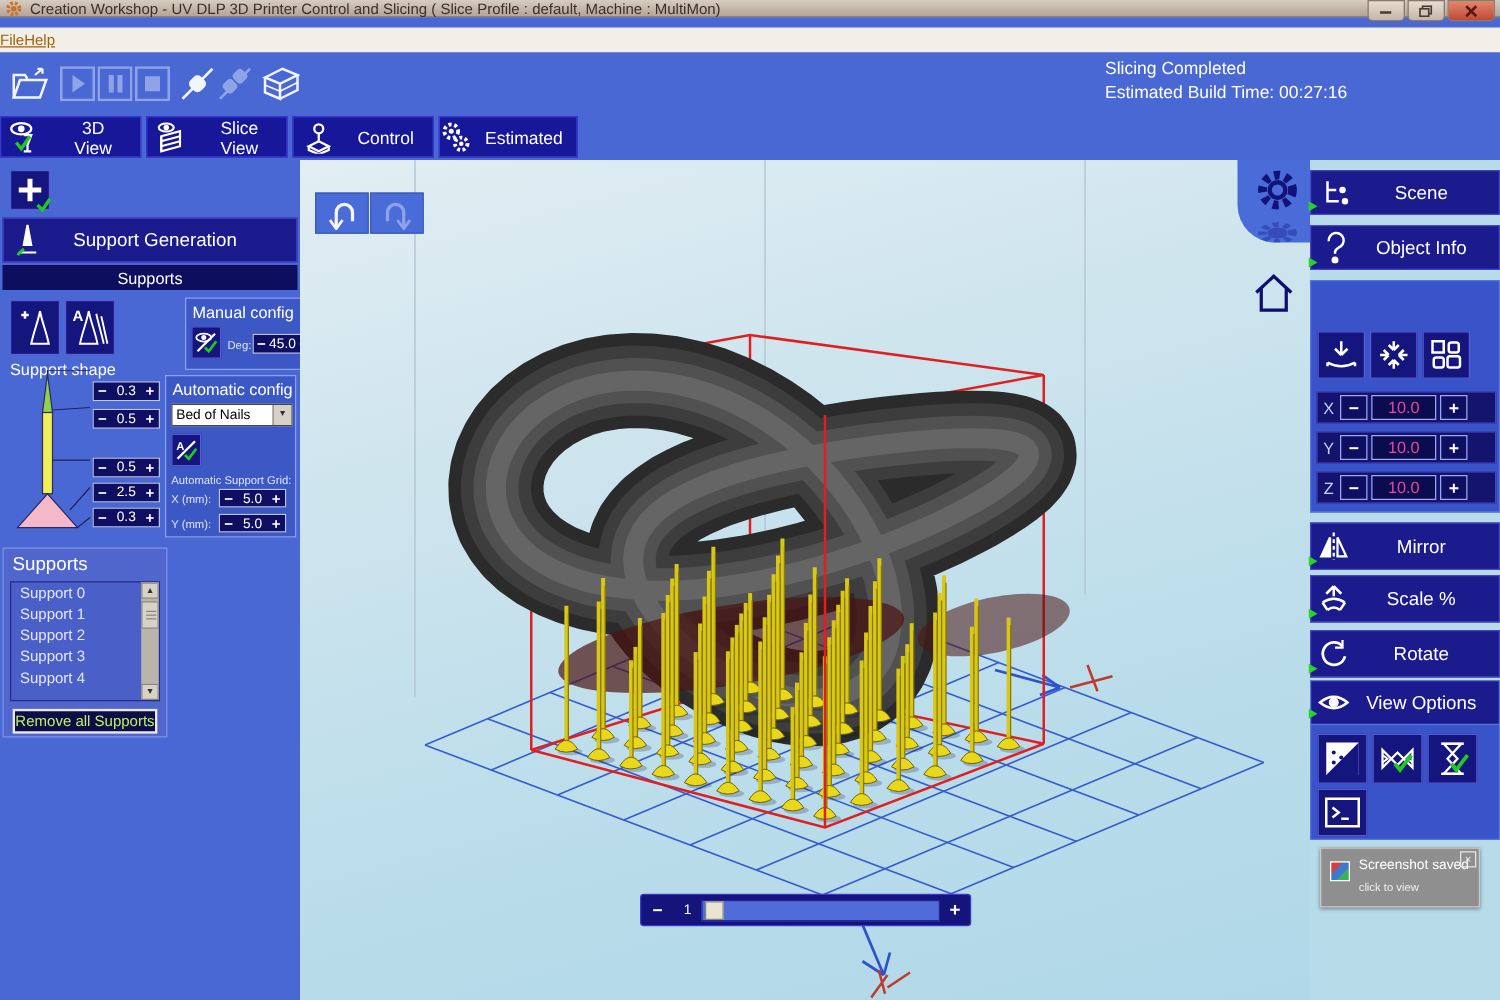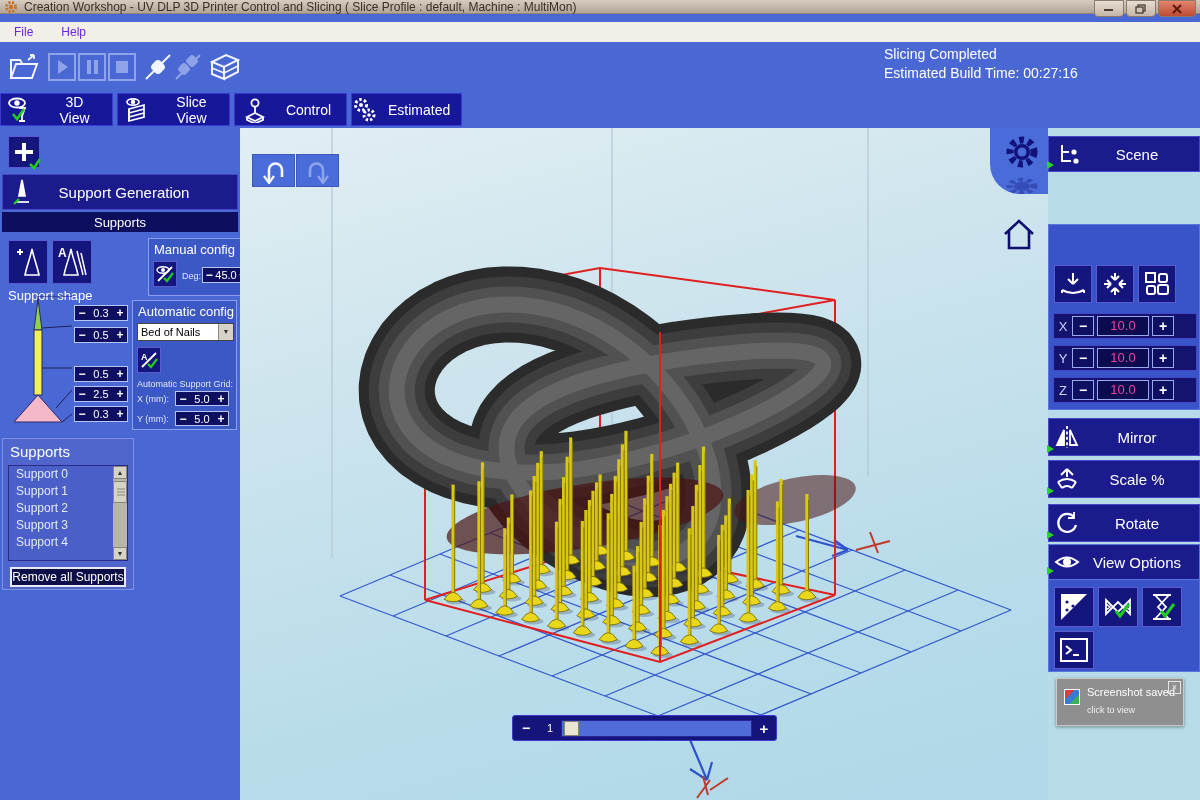--- a/index.html
+++ b/index.html
@@ -10,21 +10,21 @@
 
   
   #titlebar { left:0; top:0; width:1200px; height:14px;
     background:linear-gradient(180deg,#d8ccc1,#c1b3a7 60%,#b3a496);
     display:flex; align-items:flex-start; padding:0 4px; border-bottom:1px solid #948677; }
   #title-text { font-size:12px; color:#3b2f26; margin-left:6px; white-space:nowrap; }
   .winbtn { width:30px; height:17px; margin-left:2px; border:1px solid #8a7a6a; border-radius:0 0 4px 4px;
     background:linear-gradient(180deg,#e8ddd2,#c4b6a8); display:flex; align-items:center; justify-content:center; }
   .winbtn.close { width:38px; background:linear-gradient(180deg,#e2856f,#c04b33); }
   #menubar { left:0; top:22px; width:1200px; height:20px; background:#f2efe9; display:flex; align-items:center; }
-  .menu-item { font-size:12px; color:#6d28d9; padding:0 14px; }
+  .menu-item { font-size:12px; color:#a16207; padding:0 0;text-decoration:underline; }
 
   
   #toolbar { left:0; top:42px; width:1200px; height:50px; background:#4a68d4; }
   .tbtn { position:absolute; top:8px; width:32px; height:34px; display:flex; align-items:center; justify-content:center; }
   #status { position:absolute; left:884px; top:3px; color:#ffffff; font-size:14px; line-height:19px; }
 
   
   #tabbar { left:0; top:92px; width:1200px; height:36px; background:#4a68d4; }
   .tab { position:absolute; top:1px; height:33px; background:#17179a; border:1px solid #3a3ad0;
     display:flex; align-items:center; color:#fff; font-size:14px;gap:10px; }
@@ -37,21 +37,21 @@
   .hdr-label { color:#fff; font-size:15px; }
   .sq-btn { background:#15157e; border:1px solid #5a5ad2; position:absolute; display:flex; align-items:center; justify-content:center; }
   .gcheck { position:absolute; right:-3px; bottom:-3px; }
   .stp { position:absolute; display:flex; align-items:center; background:#0f0f62; border:1px solid #b8c4f4; color:#fff; }
   .stp .m,.stp .p { width:14px; text-align:center; font-weight:bold; font-size:12px; }
   .stp .v { flex:1; text-align:center; font-size:11px; }
   .cfgbox { position:absolute; border:1px solid #8ba0f0; background:#3c58c4; }
   .cfg-title { color:#fff; font-size:13px; padding:3px 0 0 5px; }
   .tiny-label { color:#dfe6ff; font-size:9px; }
   .list-item { color:#e4e8fb; font-size:12px; padding:1px 0 1px 7px; height:17px; }
-  #removeall { background:#0d0d48; border:2px solid #e8e8f8; color:#ffffff; font-size:12px;
+  #removeall { background:#0d0d48; border:2px solid #e8e8f8; color:#bef264; font-size:12px;
     display:flex; align-items:center; justify-content:center; }
   .sb-arrow { background:#d6d2c8; border:1px solid #8a867c; color:#333; font-size:7px; text-align:center; line-height:12px; height:13px; }
 
   
   #viewport { left:240px; top:128px; width:808px; height:672px;
     background:linear-gradient(165deg,#e2eef3 0%,#cfe5ee 30%,#b9dcea 70%,#b0d8e8 100%); }
   #scene-svg { position:absolute; left:0; top:0; }
   .vbtn { position:absolute; width:43px; height:33px; background:#4a6cd8; border:1px solid #3c58b8;
     display:flex; align-items:center; justify-content:center; }
   #gear-tab { position:absolute; right:0; top:0; width:58px; height:66px; background:#4a6cd8; border-bottom-left-radius:30px; }
@@ -905,20 +905,30 @@
         <svg width="24" height="24" fill="none" stroke="#fff" stroke-width="2">
           <path d="M7,3 L7,19 L16,19 M7,10 L14,10"></path>
             <circle cx="19" cy="10" r="1.6" fill="#fff"></circle>
             <circle cx="21" cy="19" r="1.6" fill="#fff"></circle>
         </svg>
         <span class="green-tri"></span>
       </span>
       <span class="rlabel">Scene</span>
     </div>
 
+    <div class="rp-row" style="top:52px">
+      <span class="ricon">
+        <svg width="24" height="26" fill="none" stroke="#fff" stroke-width="2">
+          <path d="M8,8 A6,6 0 1 1 16,13 C13,15 13,16 13,18"></path>
+            <circle cx="13" cy="23" r="1.8" fill="#fff"></circle>
+        </svg>
+        <span class="green-tri"></span>
+      </span>
+      <span class="rlabel">Object Info</span>
+    </div>
 
     <div class="rp-block" style="top:96px;height:186px">
       <div class="sq-btn" style="left:5px;top:40px;width:38px;height:38px">
         <svg width="28" height="28" fill="none" stroke="#fff" stroke-width="2">
           <path d="M14,3 L14,14 M14,14 L9,9 M14,14 L19,9"></path>
             <path d="M3,20 Q14,26 25,20 M3,20 L3,23 M25,20 L25,23"></path>
         </svg>
       </div>
       <div class="sq-btn" style="left:47px;top:40px;width:38px;height:38px">
         <svg width="28" height="28" fill="none" stroke="#fff" stroke-width="2">

